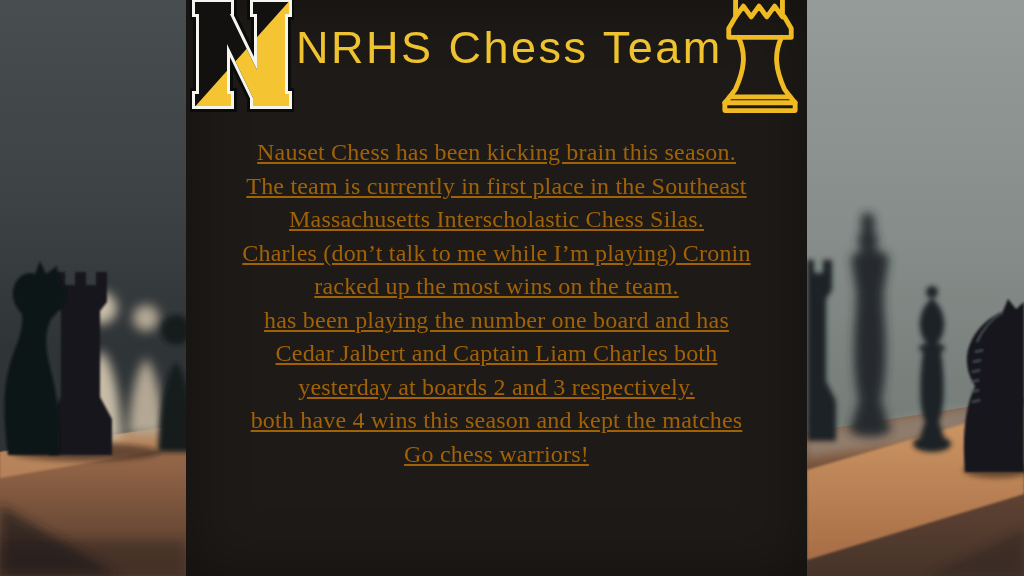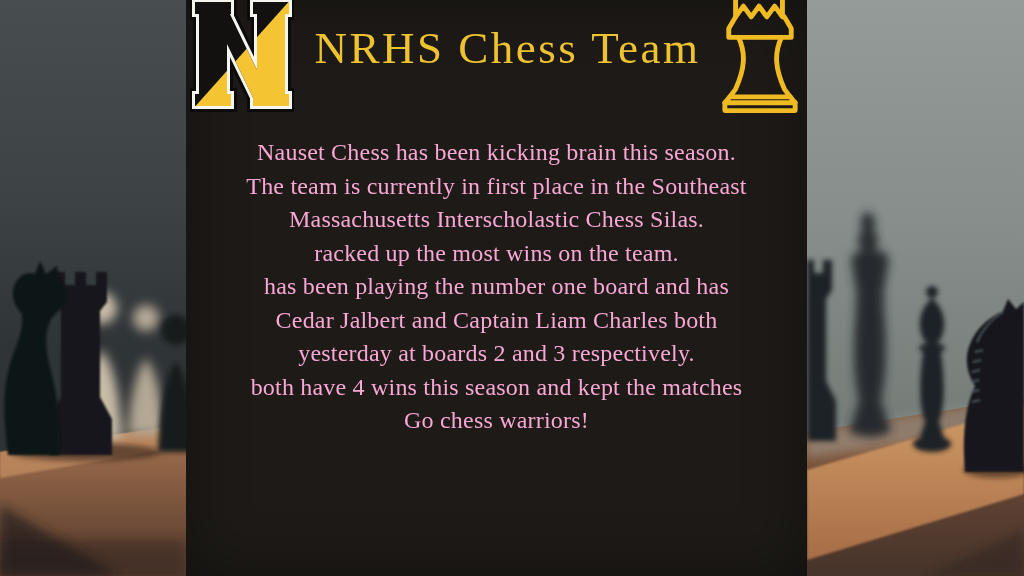--- a/index.html
+++ b/index.html
@@ -17,26 +17,26 @@
     background:#1d1a17;
     box-shadow:inset 0 0 60px rgba(0,0,0,.35);
   }
   .n-logo{position:absolute;left:4px;top:-10px;width:104px;height:128px;}
   .rook-badge{position:absolute;right:6px;top:-10px;width:82px;height:126px;}
   .title{
     position:absolute;left:110px;right:88px;top:22px;margin:0;
     text-align:center;font-weight:400;
     font-size:45px;line-height:52px;letter-spacing:2.5px;
     color:#eec32f;white-space:nowrap;
-    font-family:Liberation Serif, serif;
+    font-family:Liberation Sans, sans-serif;
   }
   .announcement{
     position:absolute;left:0;right:0;top:136px;
-    text-align:center;color:#f9a8d4;
-    font-size:24px;line-height:33.5px;letter-spacing:.2px;
+    text-align:center;color:#a16207;
+    font-size:24px;line-height:33.5px;letter-spacing:.2px;text-decoration:underline;
   }
   .announcement .line{white-space:nowrap;}
 </style>
 </head>
 <body>
 
 <div class="canvas">
 
   <div class="bg-strip bg-left">
     <svg viewBox="0 0 186 576" preserveAspectRatio="none">
@@ -187,20 +187,21 @@
       <path d="M17,26 L10,38 V47 H74 V38 L67,26"></path>
       <path d="M20,47 C28,64 26,80 17,100 L11,108 H73 L67,100 C58,80 56,64 64,47"></path>
       <path d="M11,108 L6,114 H78 L73,108"></path>
       <path d="M6,114 V122 H78 V114"></path>
     </svg>
 
     <div class="announcement">
       <div class="line">Nauset Chess has been kicking brain this season.</div>
       <div class="line">The team is currently in first place in the Southeast</div>
       <div class="line">Massachusetts Interscholastic Chess Silas.</div>
+      <div class="line">Charles (don’t talk to me while I’m playing) Cronin</div>
       <div class="line">racked up the most wins on the team.</div>
       <div class="line">has been playing the number one board and has</div>
       <div class="line">Cedar Jalbert and Captain Liam Charles both</div>
       <div class="line">yesterday at boards 2 and 3 respectively.</div>
       <div class="line">both have 4 wins this season and kept the matches</div>
       <div class="line">Go chess warriors!</div>
     </div>
   </div>
 </div>
 

